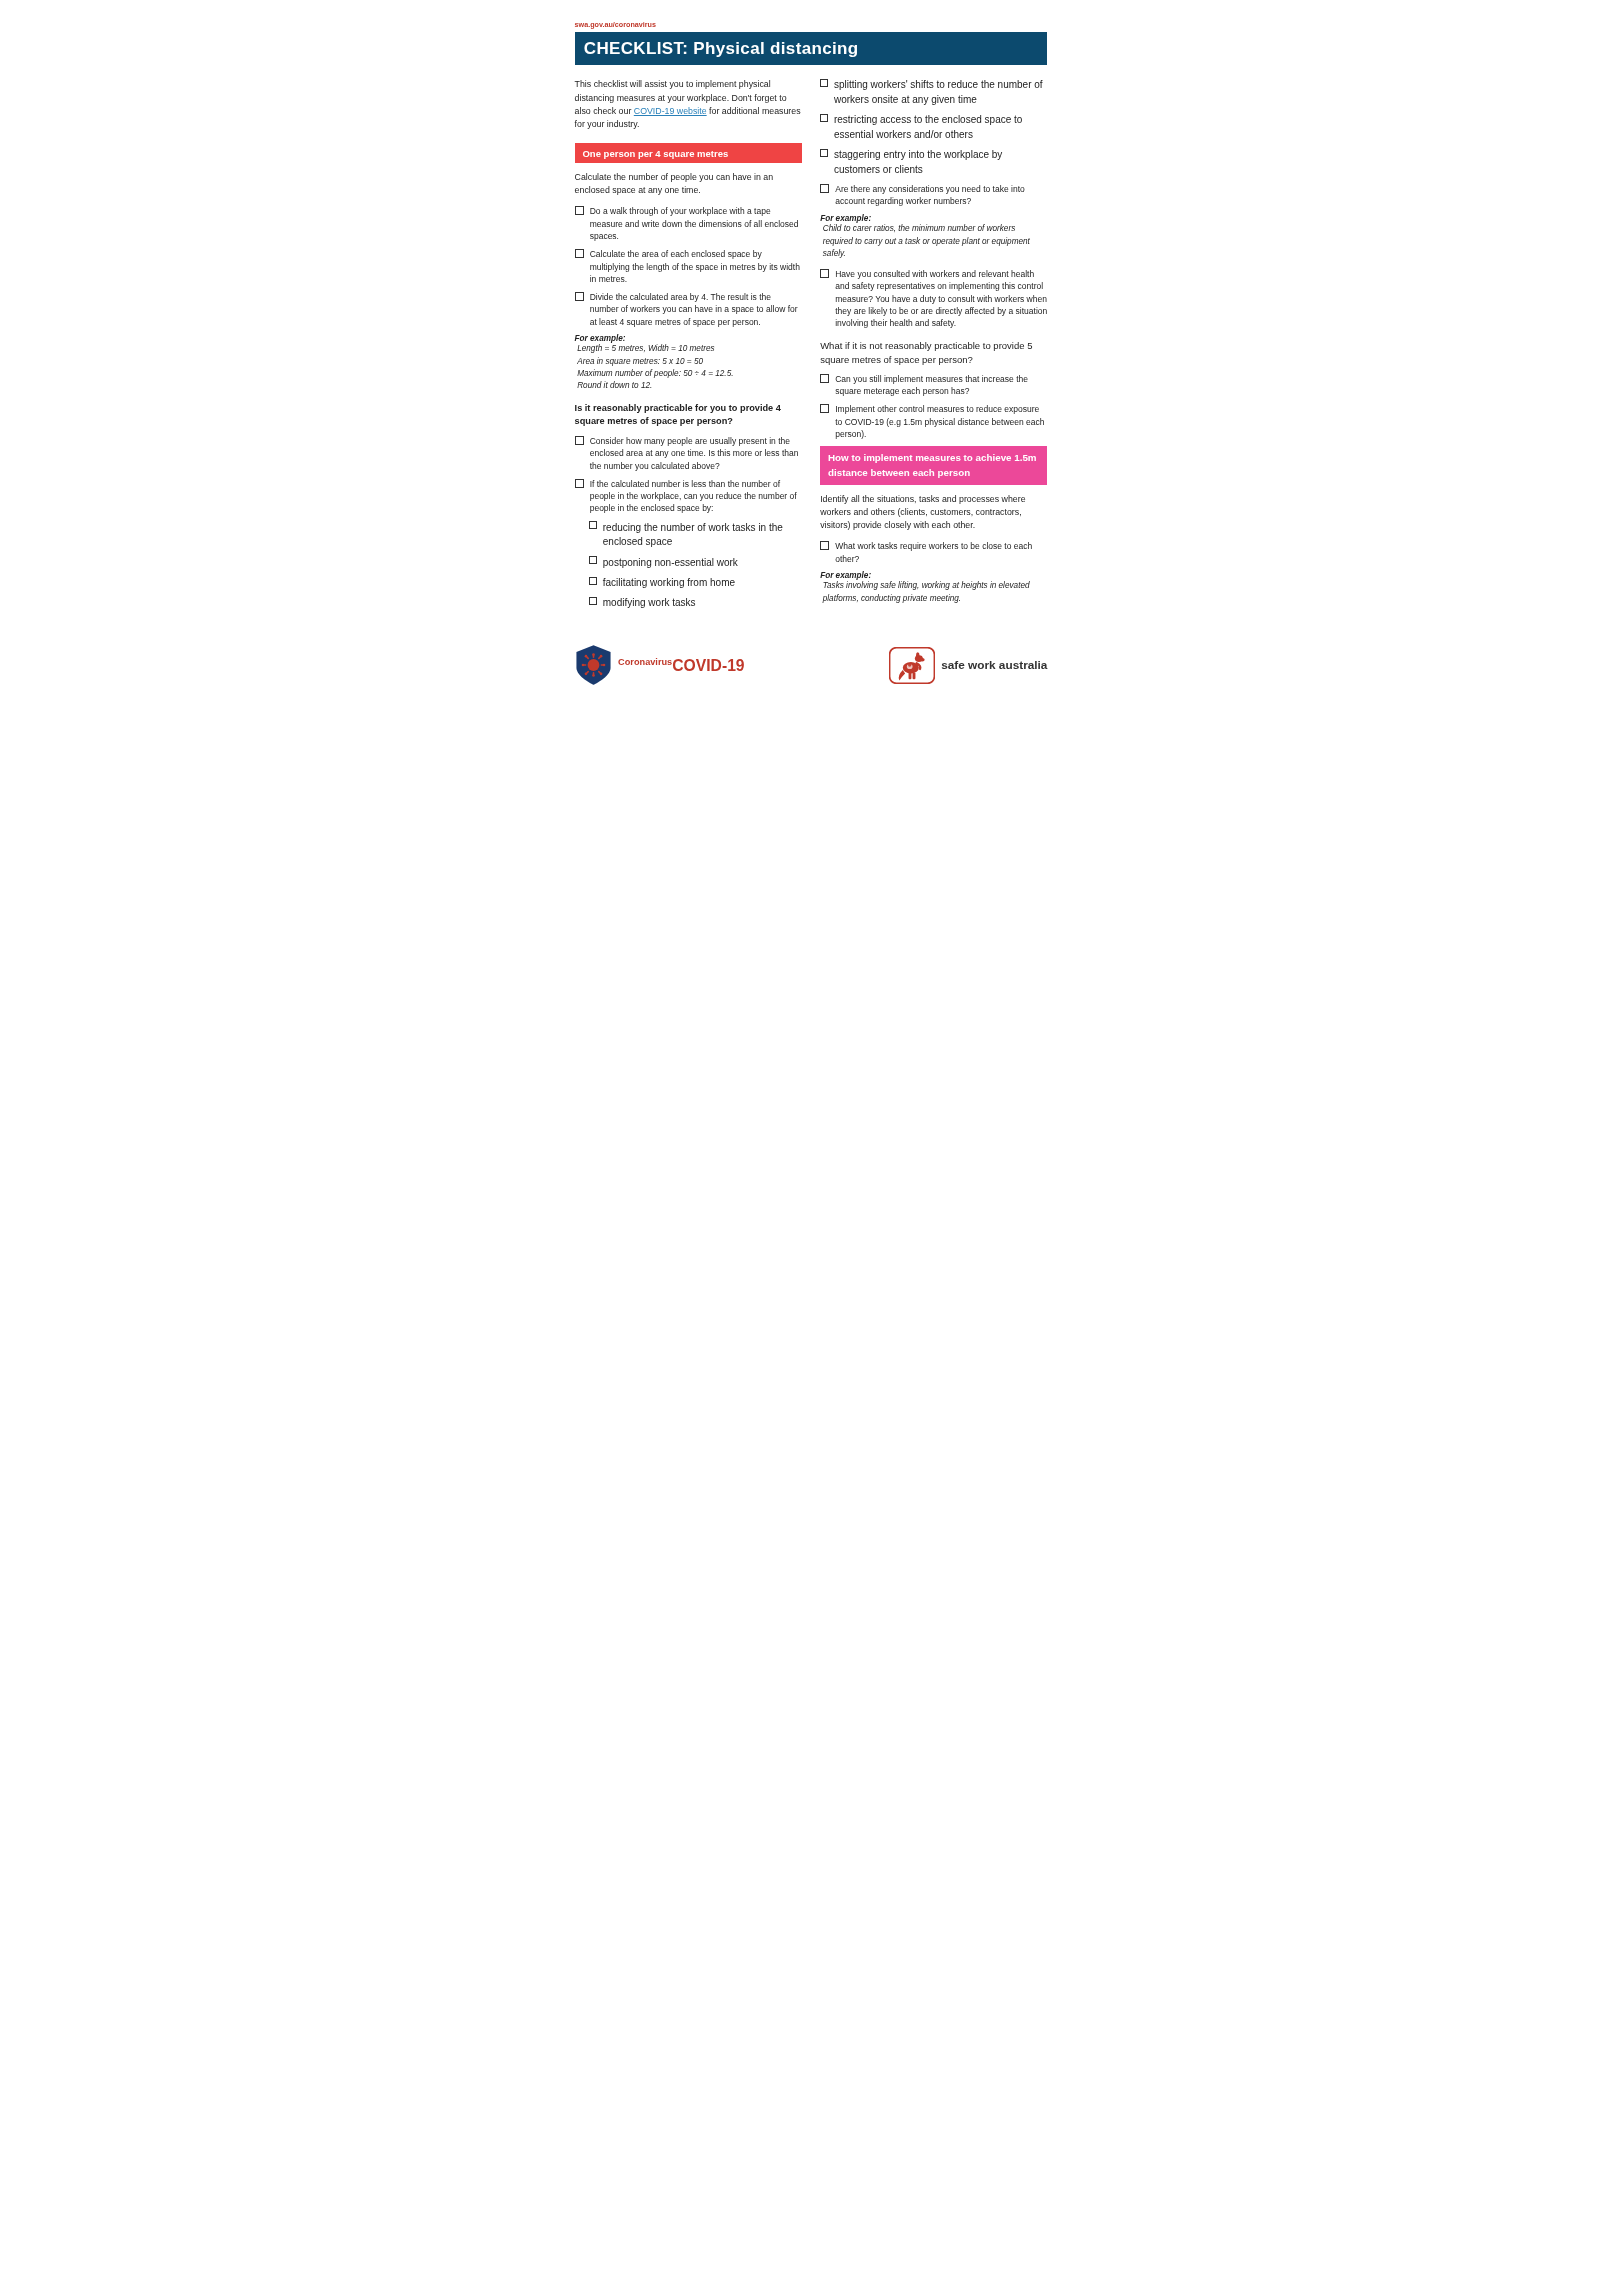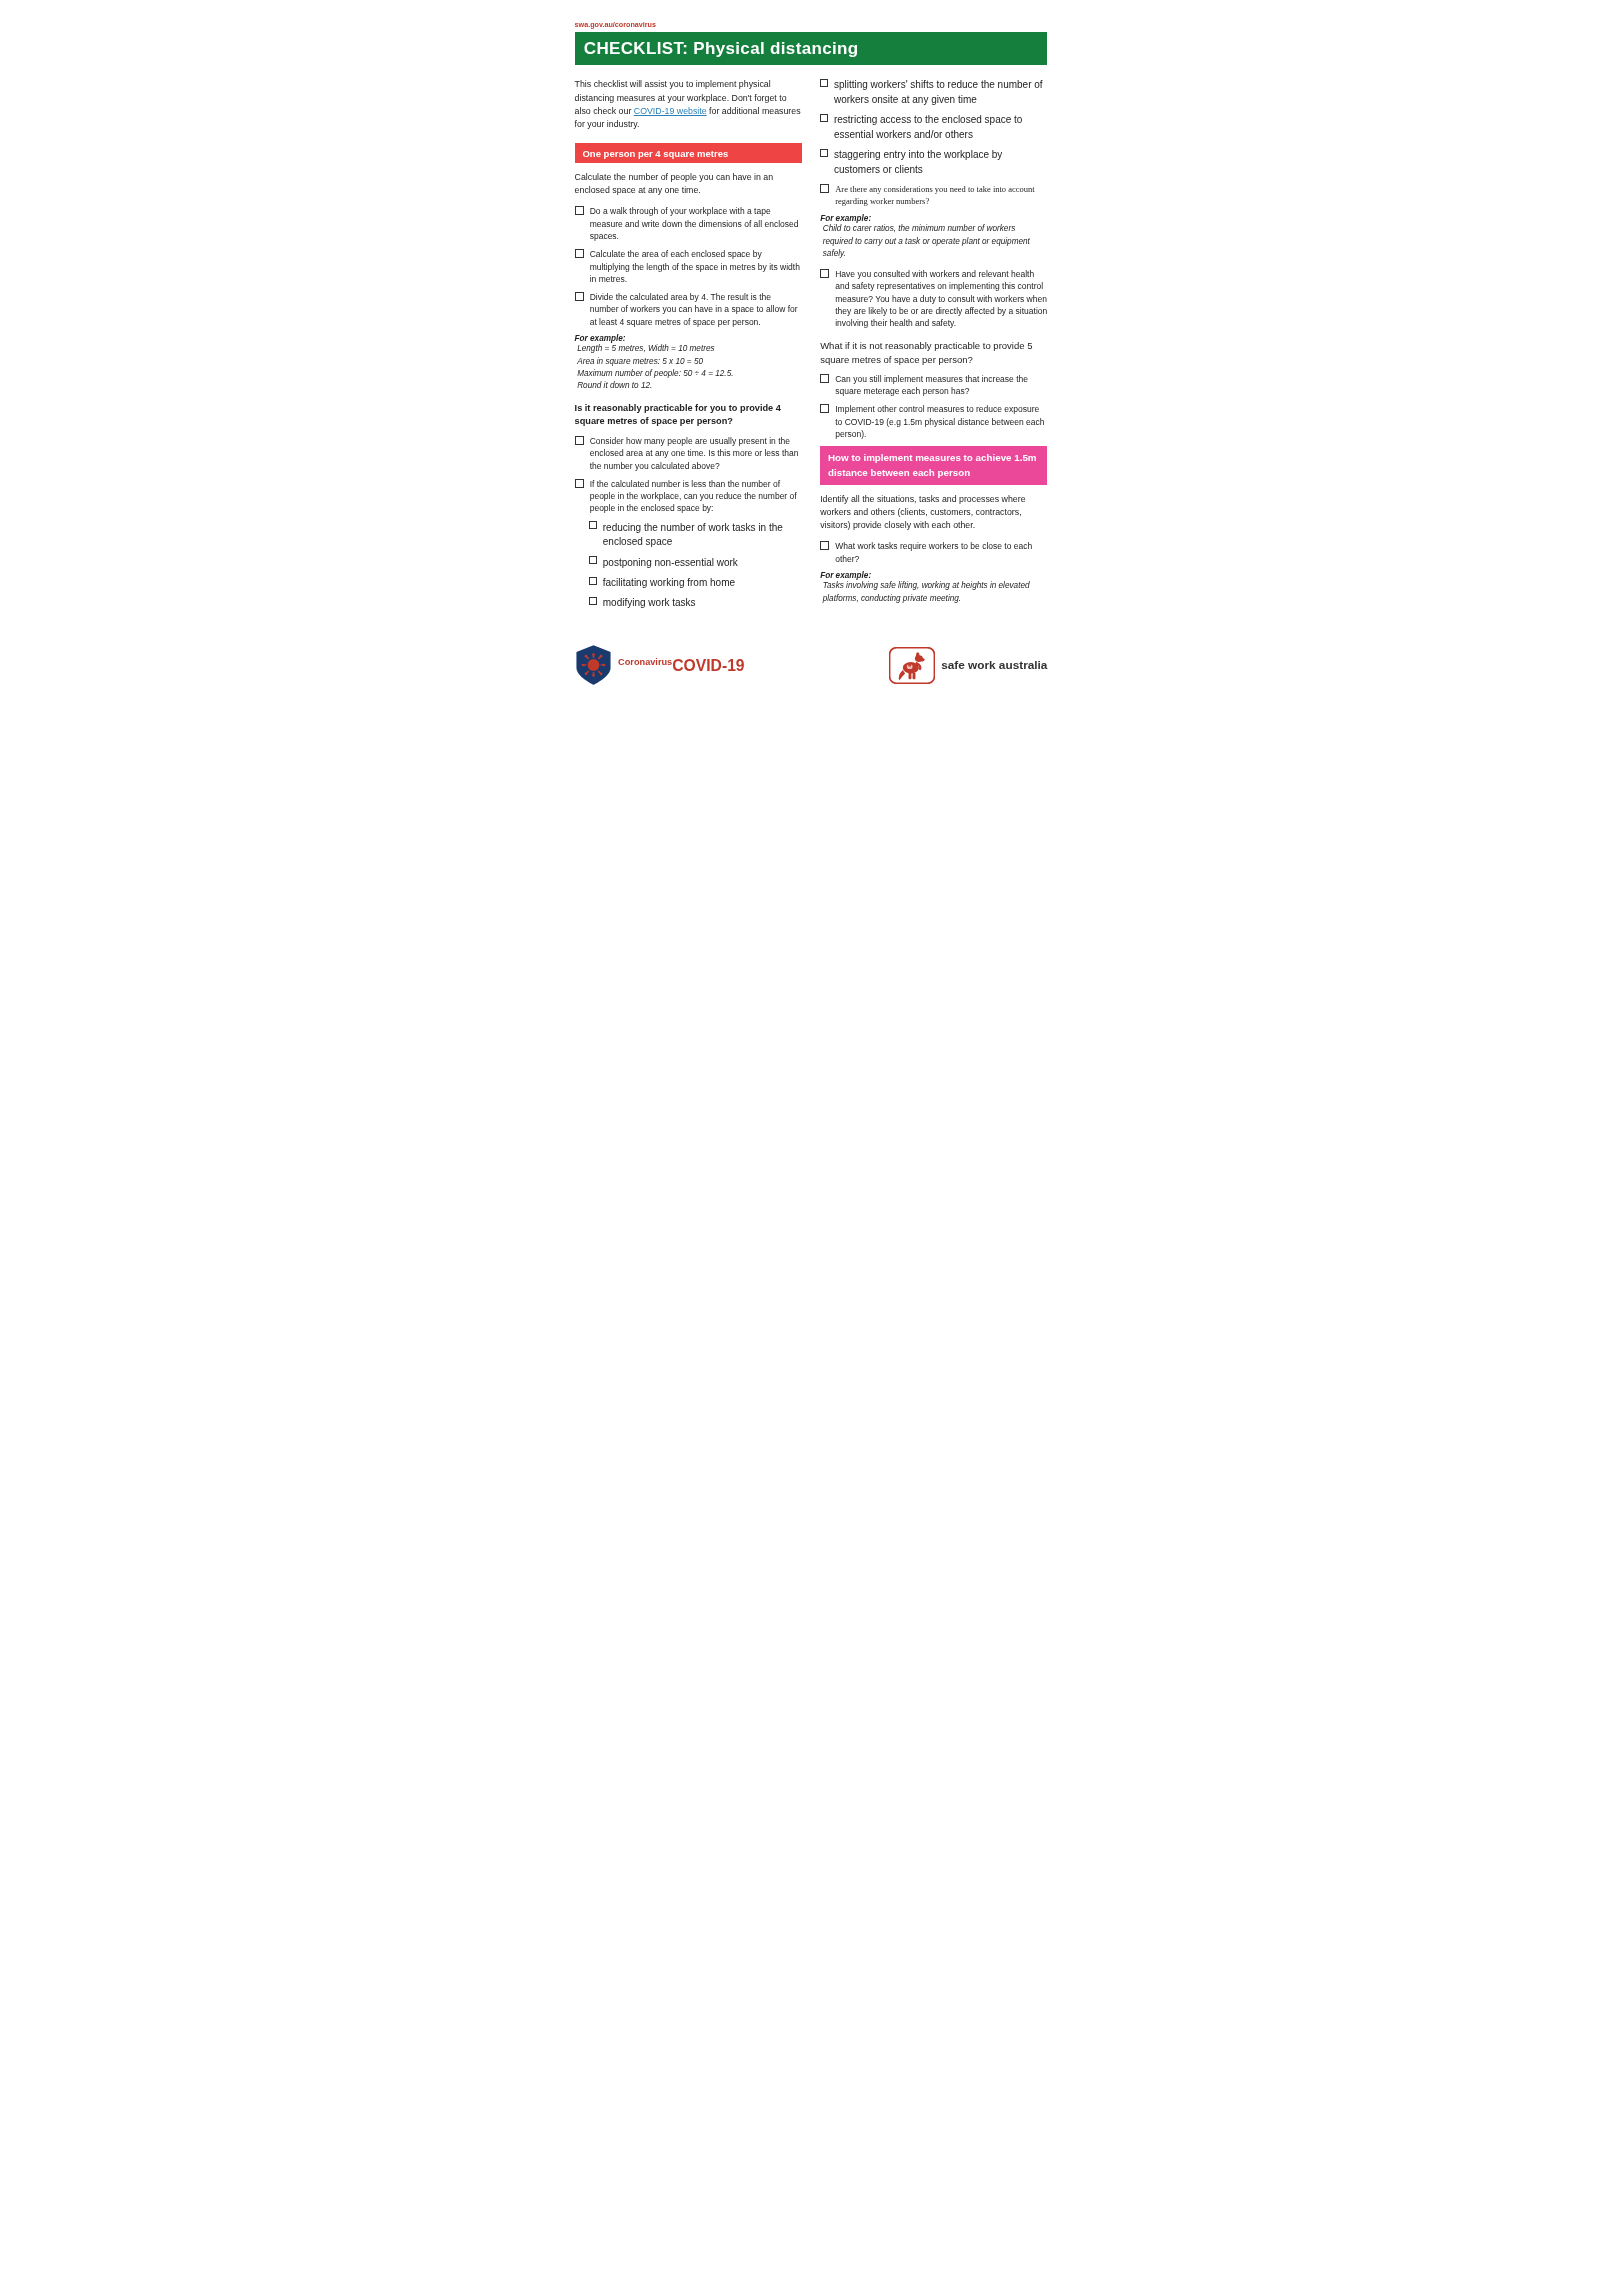--- a/index.html
+++ b/index.html
@@ -13,21 +13,21 @@
       font-size: 8.5px;
       color: #222;
     }
     .website-url {
       color: #c0392b;
       font-size: 7.2px;
       font-weight: bold;
       margin-bottom: 3.9px;
     }
     .main-title-bar {
-      background: #15803d;
+      background: #0c4a6e;
       color: #fff;
       font-size: 17px;
       font-weight: 900;
       padding: 6.5px 9.2px;
       margin-bottom: 13px;
       letter-spacing: 0.02em;
     }
     .two-col {
       display: flex;
       gap: 18.3px;
@@ -254,21 +254,21 @@
       <div class="checklist-item">
         <span class="checkbox" style="width:7.9px;height:7.9px;min-width:7.9px;min-height:7.9px;"></span>
         <span class="item-text">restricting access to the enclosed space to essential workers and/or others</span>
       </div>
       <div class="checklist-item">
         <span class="checkbox" style="width:7.9px;height:7.9px;min-width:7.9px;min-height:7.9px;"></span>
         <span class="item-text">staggering entry into the workplace by customers or clients</span>
       </div>
     </div>
 
-    <div class="checklist-item" style="margin-top:3.9px;font-family:Liberation Serif, serif;">
+    <div class="checklist-item" style="margin-top:3.9px;">
       <span class="checkbox"></span>
       <span class="item-text">Are there any considerations you need to take into account regarding worker numbers?</span>
     </div>
 
     <div class="example-block">
       <div class="example-label">For example:</div>
       <div class="example-content">Child to carer ratios, the minimum number of workers required to carry out a task or operate plant or equipment safely.</div>
     </div>
 
     <div class="checklist-item">

